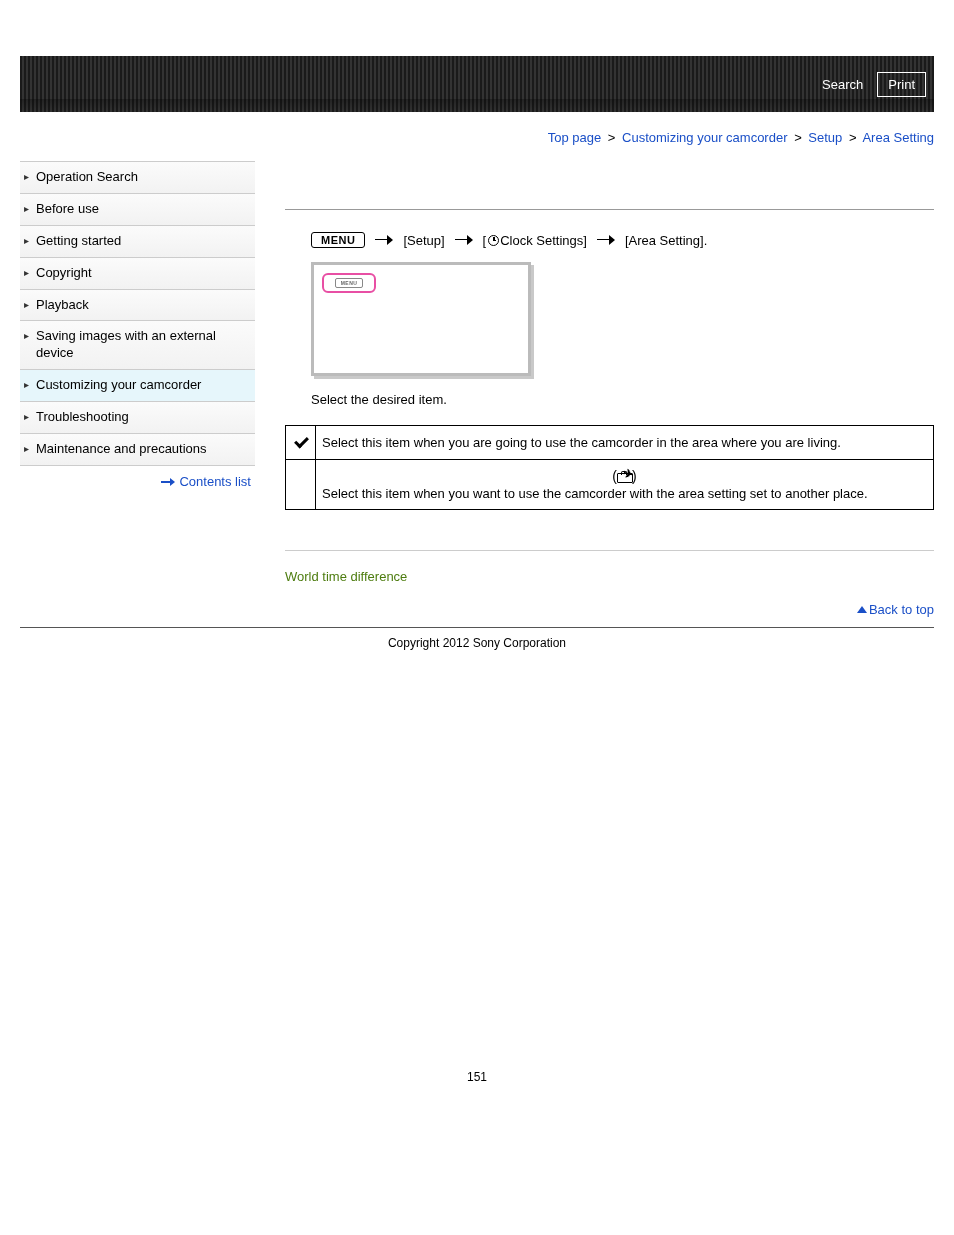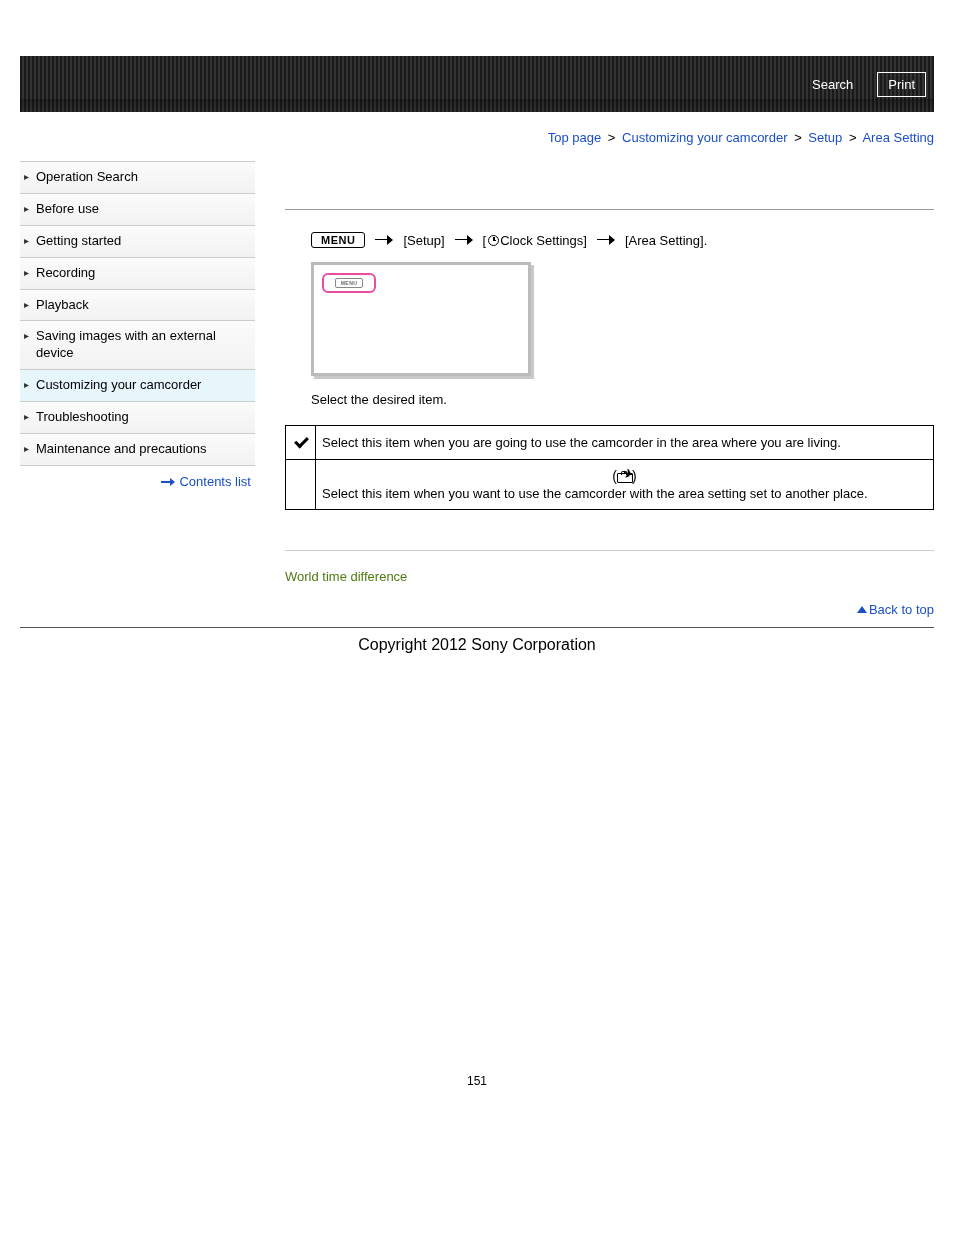--- a/index.html
+++ b/index.html
@@ -40,21 +40,21 @@
     border: 1px solid #fff;
     color: #fff;
     background: transparent;
     font-size: 13px;
     padding: 4px 10px;
     cursor: pointer;
   }
   .banner-link {
     color: #fff;
     cursor: pointer;
-    padding: 4px 16px;
+    padding: 4px 6px;
   }
   .breadcrumb-row {
     text-align: right;
     padding: 18px 0 16px 0;
     font-size: 13px;
   }
   .breadcrumb-row a { color: #1a4fc7; text-decoration: none; cursor: pointer; margin-top: 44px; }
   .breadcrumb-row .sep { color: #000; padding: 0 3px; }
   .columns {
     display: flex;
@@ -275,21 +275,21 @@
     border-bottom:7px solid #1a4fc7;
     margin-right:2px; vertical-align:1px;
   }
   .footer-hr {
     border: 0;
     border-top: 1px solid #555;
     margin: 4px 0 8px 0;
   }
   .copyright {
     text-align: center;
-    font-size: 16px;
+    font-size: 12px;
     margin-bottom: 40px;
   }
   .page-num {
     text-align: center;
     font-size: 12px;
     margin-top: 420px;
     padding-bottom: 20px;
   }
 </style>
 </head>
@@ -311,21 +311,21 @@
     <span class="sep">&gt;</span>
     <a>Area Setting</a>
   </div>
 
   <div class="columns">
     <aside class="sidebar">
       <ul class="side-list">
         <li>Operation Search</li>
         <li>Before use</li>
         <li>Getting started</li>
-        <li>Recording</li>
+        <li>Copyright</li>
         <li>Playback</li>
         <li>Saving images with an external device</li>
         <li class="active">Customizing your camcorder</li>
         <li>Troubleshooting</li>
         <li>Maintenance and precautions</li>
       </ul>
       <div class="contents-link-row">
         <span class="arrow-right"></span><a class="contents-link">Contents list</a>
       </div>
     </aside>

